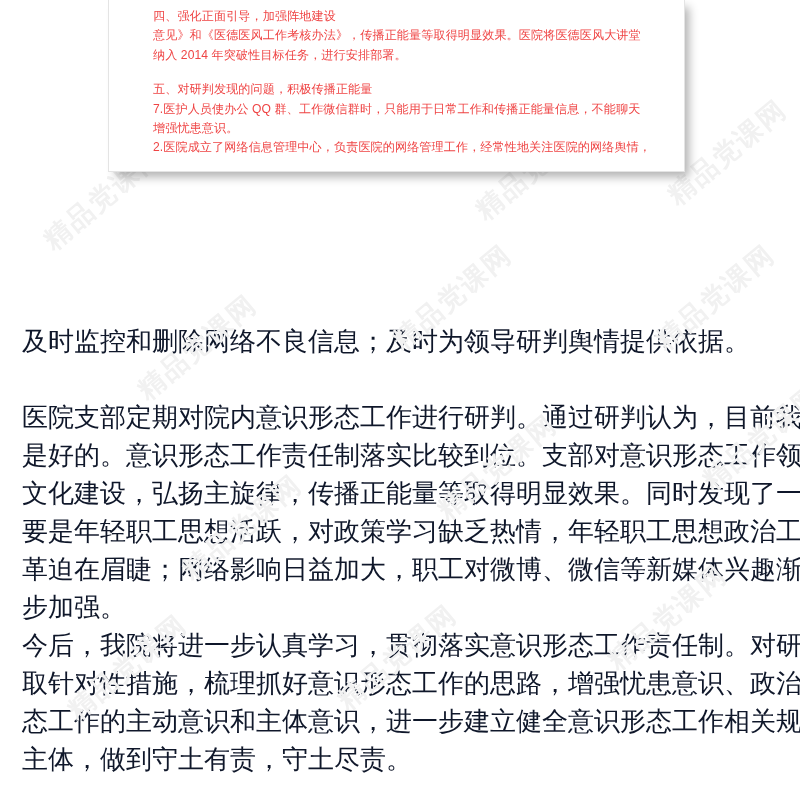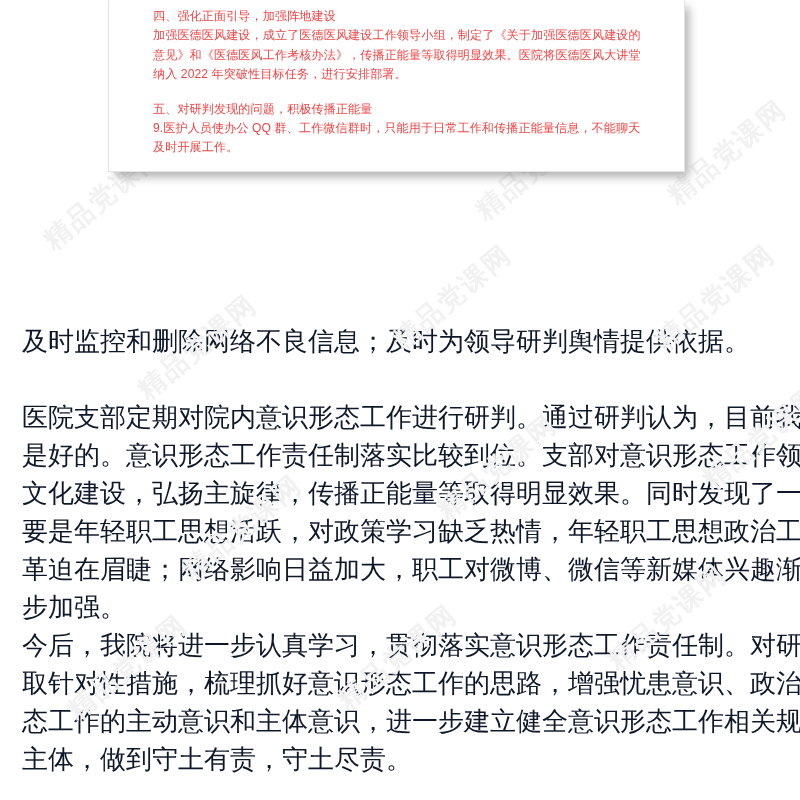--- a/index.html
+++ b/index.html
@@ -100,27 +100,27 @@
     <div class="watermark" style="left: 695px; top: 470px; color: rgb(241, 241, 241); transform: rotate(-40deg);">精品党课网</div>
     <div class="watermark" style="left: 60px; top: 700px; color: rgb(241, 241, 241); transform: rotate(-40deg);">精品党课网</div>
     <div class="watermark" style="left: 330px; top: 690px; color: rgb(241, 241, 241); transform: rotate(-40deg);">精品党课网</div>
     <div class="watermark" style="left: 600px; top: 650px; color: rgb(241, 241, 241); transform: rotate(-40deg);">精品党课网</div>
     <div class="watermark" style="left: 36px; top: 230px; color: rgb(241, 241, 241); transform: rotate(-40deg);">精品党课网</div>
   </div>
 
 <div id="doc-card">
   <div id="doc-card-inner">
       <div class="card-line">四、强化正面引导，加强阵地建设</div>
-      <div class="card-line">加强医德医风建设，成立了医德医风建设工作领导小组，制定了《关于加强医德医风建设的</div>
       <div class="card-line">意见》和《医德医风工作考核办法》，传播正能量等取得明显效果。医院将医德医风大讲堂</div>
-      <div class="card-line">纳入 2022 年突破性目标任务，进行安排部署。</div>
+      <div class="card-line">纳入 2014 年突破性目标任务，进行安排部署。</div>
       <div class="card-gap"></div>
       <div class="card-line">五、对研判发现的问题，积极传播正能量</div>
-      <div class="card-line">9.医护人员使办公 QQ 群、工作微信群时，只能用于日常工作和传播正能量信息，不能聊天</div>
-      <div class="card-line">及时开展工作。</div>
+      <div class="card-line">7.医护人员使办公 QQ 群、工作微信群时，只能用于日常工作和传播正能量信息，不能聊天</div>
+      <div class="card-line">增强忧患意识。</div>
+      <div class="card-line">2.医院成立了网络信息管理中心，负责医院的网络管理工作，经常性地关注医院的网络舆情，</div>
     </div>
 </div>
 
 <div id="body-text">
     <div class="body-line">及时监控和删除网络不良信息；及时为领导研判舆情提供依据。</div>
     <div class="body-gap"></div>
     <div class="body-line">医院支部定期对院内意识形态工作进行研判。通过研判认为，目前我院意识形态工作的主流</div>
     <div class="body-line">是好的。意识形态工作责任制落实比较到位。支部对意识形态工作领导坚强有力。加强医院</div>
     <div class="body-line">文化建设，弘扬主旋律，传播正能量等取得明显效果。同时发现了一些存在问题或苗头，主</div>
     <div class="body-line">要是年轻职工思想活跃，对政策学习缺乏热情，年轻职工思想政治工作丞待加强，思政课改</div>

